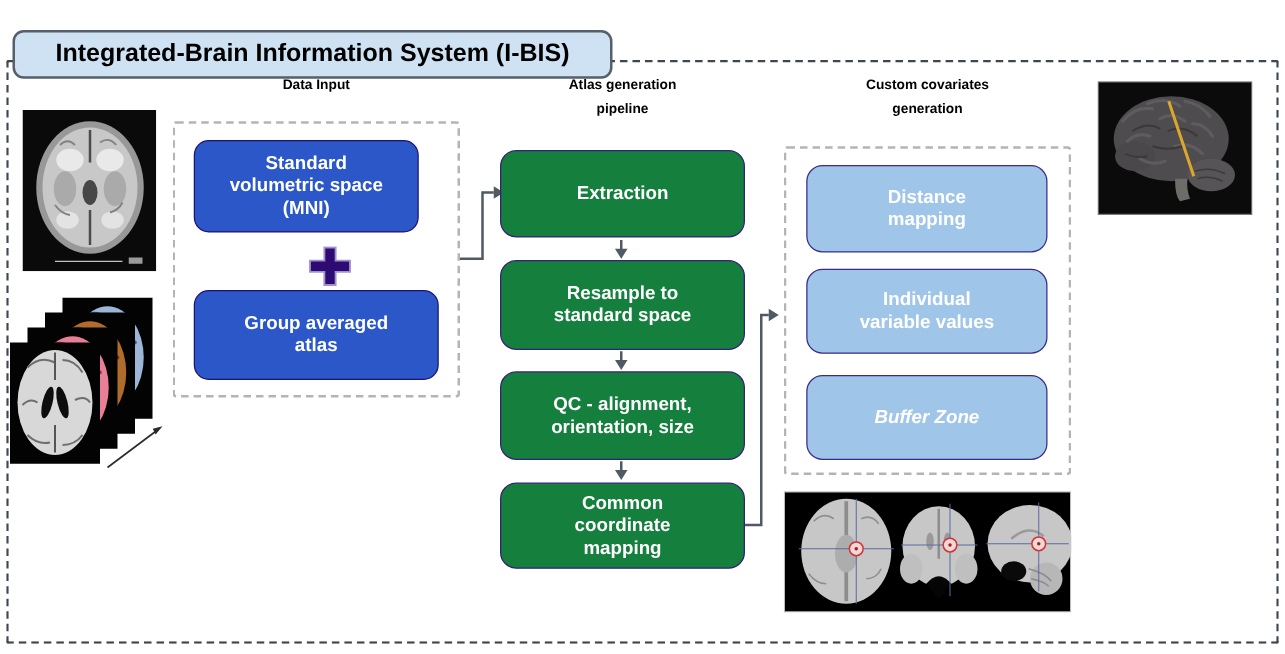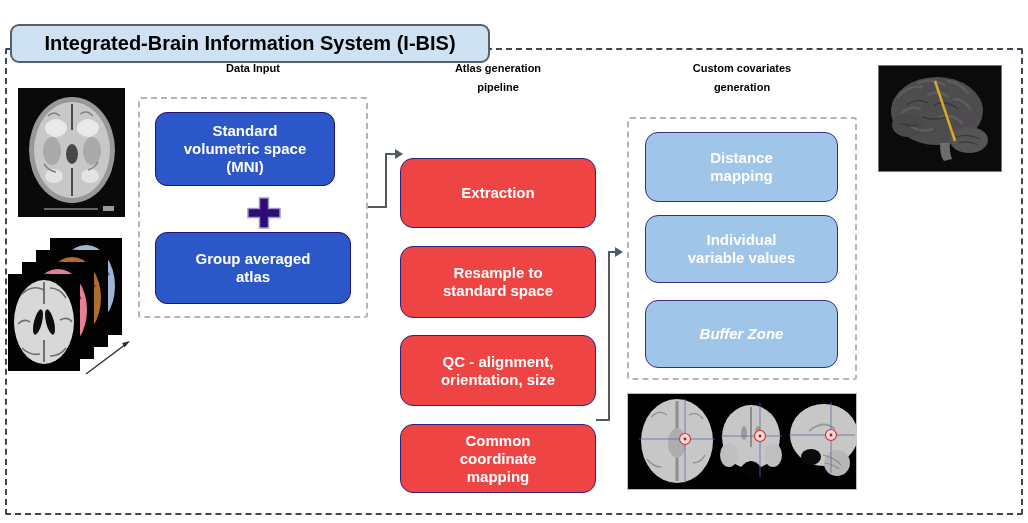--- a/index.html
+++ b/index.html
@@ -25,21 +25,21 @@
   .heading{
     font-size:11px;font-weight:bold;color:#000;text-align:center;
     line-height:19px;white-space:pre-line;z-index:2;
   }
   .node{
     display:flex;align-items:center;justify-content:center;text-align:center;
     color:#ffffff;font-weight:bold;font-size:15px;line-height:18px;
     white-space:pre-line;z-index:2;
   }
   .node-dark{background:#2b57c8;border:1.5px solid #1f1270;border-radius:12px;}
-  .node-med{background:#ef4444;border:1.5px solid #33207a;border-radius:13px;margin-top:38px;}
+  .node-med{background:#15803d;border:1.5px solid #33207a;border-radius:13px;}
   .node-light{background:#9fc5e8;border:1.5px solid #3b2b8a;border-radius:13px;}
   .illus{z-index:1;}
   svg{display:block;}
   #connectors{left:0;top:0;z-index:1;pointer-events:none;}
 </style>
 </head>
 <body>
 
 <div id="canvas">
 

